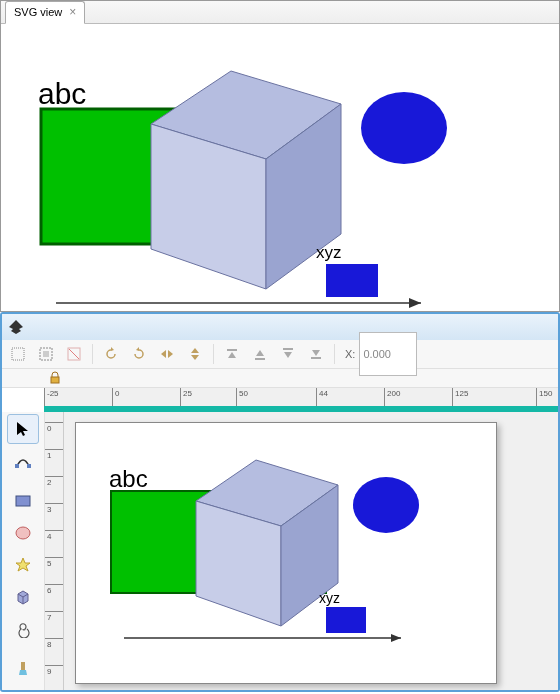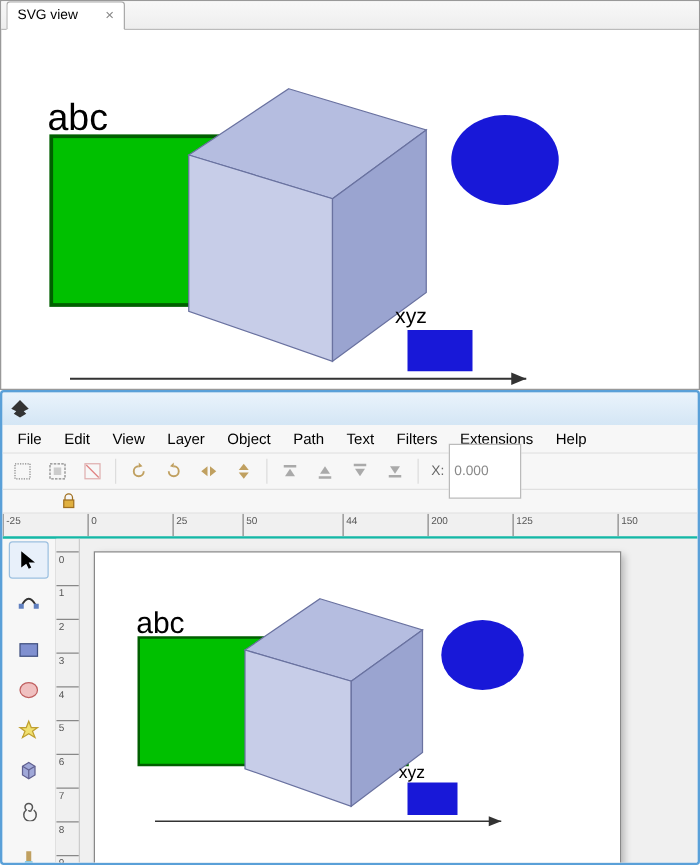--- a/index.html
+++ b/index.html
@@ -1,31 +1,31 @@
 <!DOCTYPE html>
 <html><head>
 <meta charset="utf-8">
 <style>
 html,body{margin:0;padding:0;font-family:"Segoe UI",Tahoma,sans-serif;font-size:12px;background:#fff;color:#000;width:560px;height:694px;overflow:hidden}
 .top-pane{border:1px solid #999;background:#fff;height:312px;box-sizing:border-box}
 .tab-strip{height:22px;background:linear-gradient(#f8f8f8,#eee);border-bottom:1px solid #bbb;display:flex;align-items:flex-end}
-.tab{height:21px;line-height:21px;padding:0 8px;background:#fff;border:1px solid #aaa;border-bottom:1px solid #fff;border-top-left-radius:3px;border-top-right-radius:3px;margin-left:4px;font-size:11px;display:flex;align-items:center;gap:22px;position:relative;top:1px}
+.tab{height:21px;line-height:21px;padding:0 8px;background:#fff;border:1px solid #aaa;border-bottom:1px solid #fff;border-top-left-radius:3px;border-top-right-radius:3px;margin-left:4px;font-size:11px;display:flex;align-items:center;gap:7px;position:relative;top:1px}
 .tab-close{font-size:12px;color:#888;cursor:pointer}
 .svg-canvas{position:relative;width:100%;height:290px}
 .ink-window{border:2px solid #5aa0d8;border-radius:3px;background:#fff;height:380px;margin-top:0;box-sizing:border-box;overflow:hidden}
 .titlebar{height:26px;background:linear-gradient(#eaf3fb,#d4e6f5);display:flex;align-items:center;padding:0 6px;gap:6px;font-size:12px;color:#333}
 .titlebar svg{width:16px;height:16px}
 .menubar{height:22px;background:#f7f7f7;display:flex;align-items:center;padding:0 4px;gap:2px;font-size:12px;border-bottom:1px solid #e0e0e0}
 .menubar span{padding:2px 8px;cursor:default}
 .toolbar{height:28px;background:#f7f7f7;display:flex;align-items:center;padding:0 4px;gap:4px;border-bottom:1px solid #e0e0e0}
 .tb-btn{width:24px;height:24px;display:flex;align-items:center;justify-content:center;color:#999}
 .tb-sep{width:1px;height:20px;background:#ddd;margin:0 2px}
 .coord-label{color:#666;font-size:11px;margin-left:4px}
 .coord-input{width:50px;height:18px;border:1px solid #bbb;font-size:11px;padding:12px 3px;color:#888}
-.ruler-h{height:18px;background:#f0f0f0;border-bottom:2px solid #14b8a6;position:relative;overflow:hidden;font-size:8px;color:#555}
+.ruler-h{height:18px;background:#f0f0f0;border-bottom:6px solid #14b8a6;margin-left:42px;position:relative;overflow:hidden;font-size:8px;color:#555}
 .ruler-h .tick{position:absolute;top:0;height:18px;border-left:1px solid #888}
 .ruler-h .tick span{position:absolute;top:1px;left:2px}
 .work{display:flex;height:286px}
 .toolbox{width:42px;background:#f7f7f7;border-right:1px solid #e0e0e0;display:flex;flex-direction:column;align-items:center;padding-top:2px;gap:2px}
 .tool{width:30px;height:28px;display:flex;align-items:center;justify-content:center;border:1px solid transparent;border-radius:3px}
 .tool.sel{background:#e8f0fa;border-color:#9cc0e0}
 .lock-row{display:flex;align-items:center;height:18px;gap:2px;padding-left:2px}
 .canvas-wrap{flex:1;position:relative;background:#f0f0f0;overflow:hidden}
 .ruler-v{position:absolute;left:0;top:0;width:18px;bottom:0;background:#f0f0f0;border-right:1px solid #ccc;font-size:8px;color:#555}
 .ruler-v .tick{position:absolute;left:0;width:18px;border-top:1px solid #888}
@@ -61,32 +61,20 @@
     </svg>
   </div>
 </div>
 
 <div class="ink-window">
   <div class="titlebar">
     <svg viewBox="0 0 16 16">
         <polygon points="8,1 15,8 11,10 13,12 8,15 3,12 5,10 1,8" fill="#333"></polygon>
       </svg>
   </div>
-  <div class="menubar">
-    <span>File</span>
-    <span>Edit</span>
-    <span>View</span>
-    <span>Layer</span>
-    <span>Object</span>
-    <span>Path</span>
-    <span>Text</span>
-    <span>Filters</span>
-    <span>Extensions</span>
-    <span>Help</span>
-  </div>
   <div class="toolbar">
     <div class="tb-btn">
         <svg width="16" height="16">
           <rect x="2" y="2" width="12" height="12" fill="none" stroke="#888" stroke-dasharray="1,1"></rect>
         </svg>
       </div>
     <div class="tb-btn">
         <svg width="16" height="16">
           <rect x="2" y="2" width="12" height="12" fill="none" stroke="#888" stroke-dasharray="2,1"></rect>
           <rect x="5" y="5" width="6" height="6" fill="#ccc"></rect>

